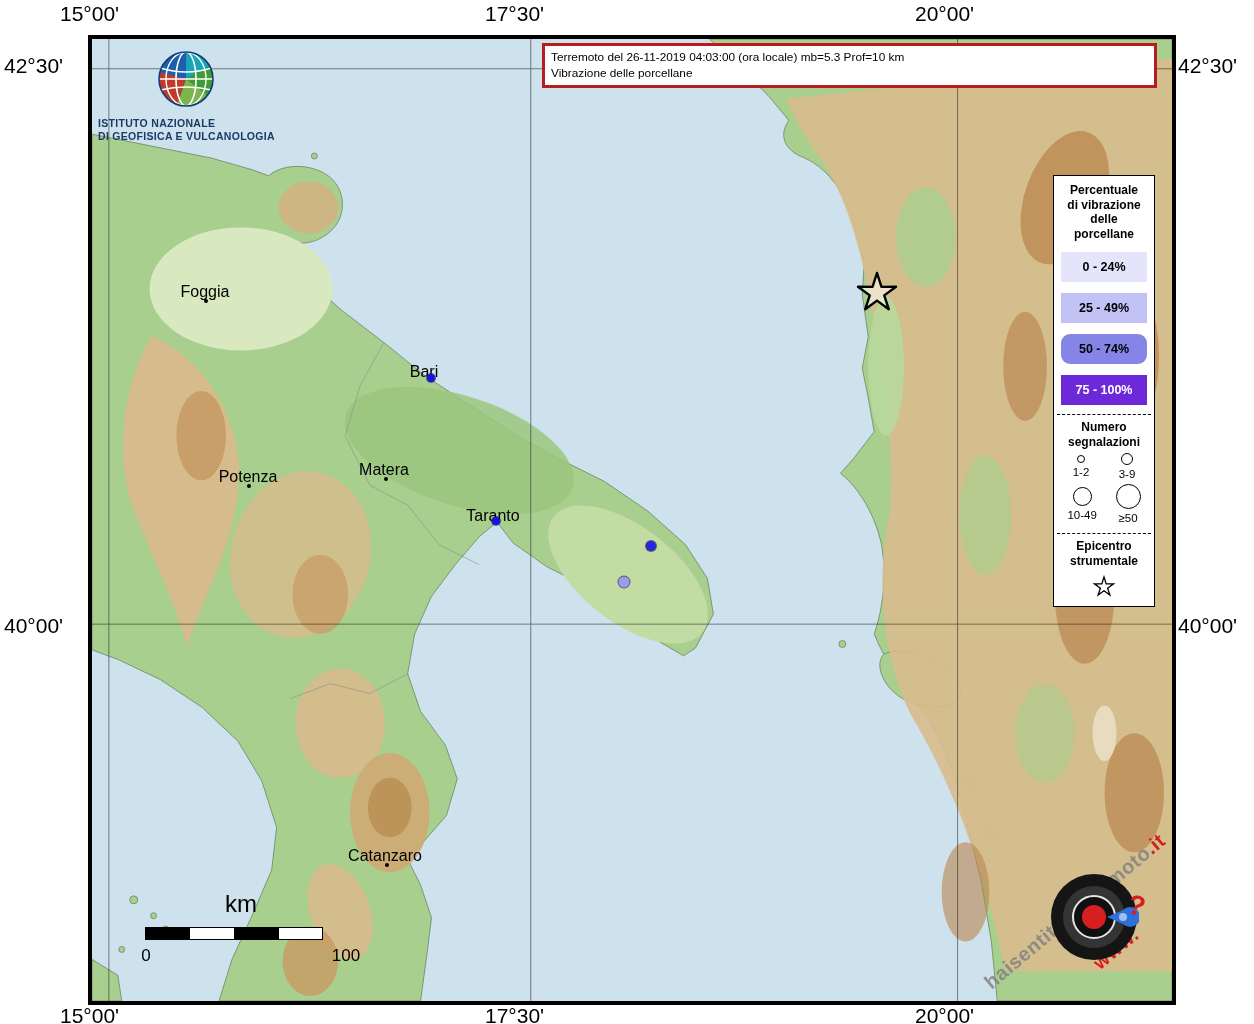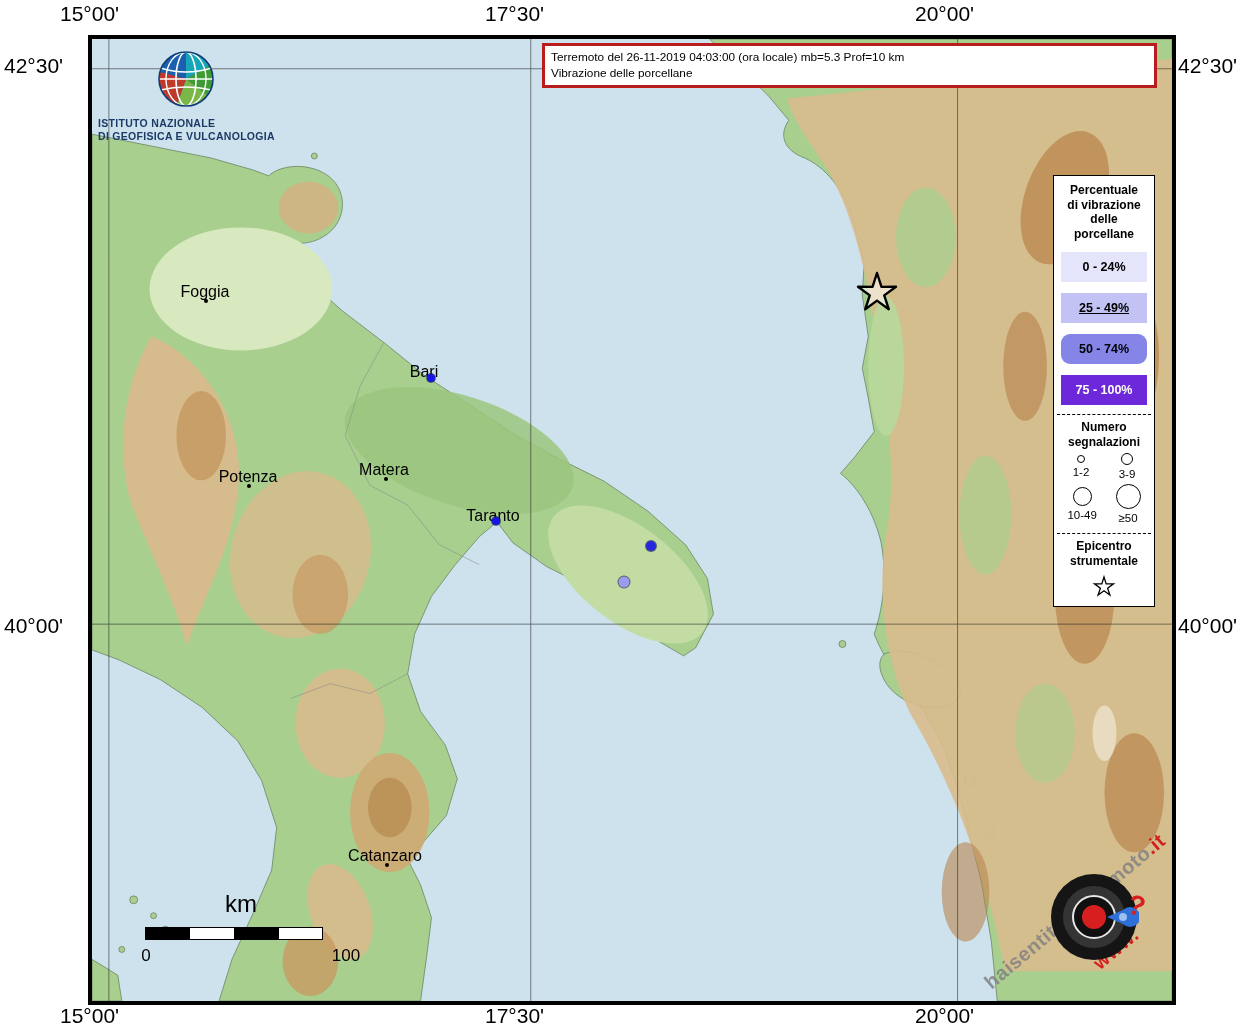--- a/index.html
+++ b/index.html
@@ -205,21 +205,21 @@
 
   <div id="legend">
     <div class="lg-title">Percentuale</div>
     <div class="lg-title">di vibrazione</div>
     <div class="lg-title">delle</div>
     <div class="lg-title">porcellane</div>
 
     <div class="swatch" style="background-color: rgb(228, 228, 251);">
       <span style="color: rgb(0, 0, 0);">0 - 24%</span>
     </div>
-    <div class="swatch" style="background-color: rgb(194, 194, 245); text-decoration: underline;">
+    <div class="swatch" style="background-color: rgb(194, 194, 245);">
       <span style="color: rgb(0, 0, 0);">25 - 49%</span>
     </div>
     <div class="swatch" style="background-color: rgb(133, 133, 232); border-radius: 9px;">
       <span style="color: rgb(0, 0, 0);">50 - 74%</span>
     </div>
     <div class="swatch" style="background-color: #6d28d9;">
       <span style="color: rgb(255, 255, 255);">75 - 100%</span>
     </div>
 
     <div class="divider"></div>

